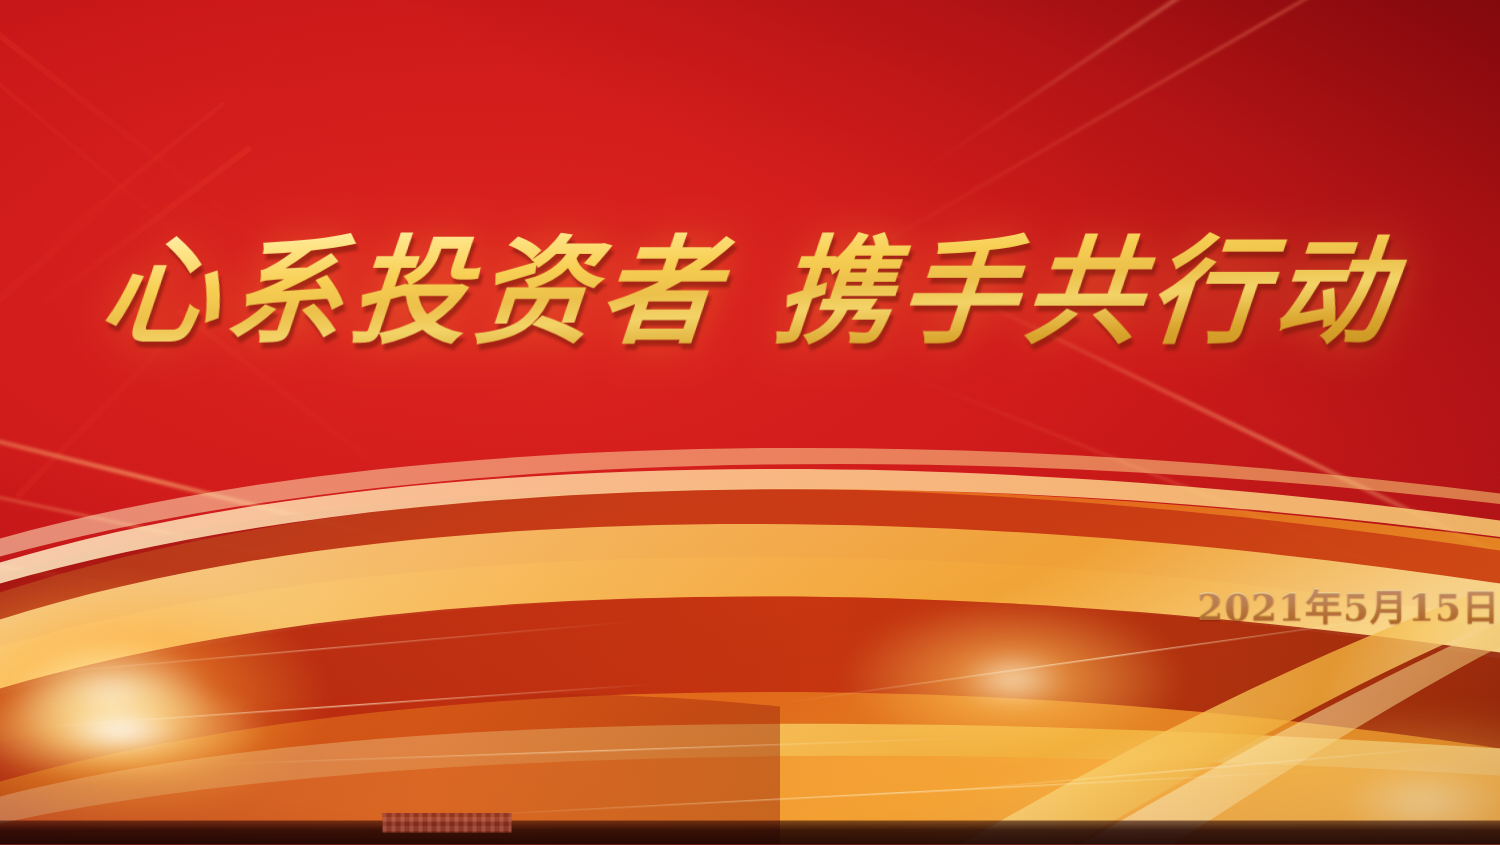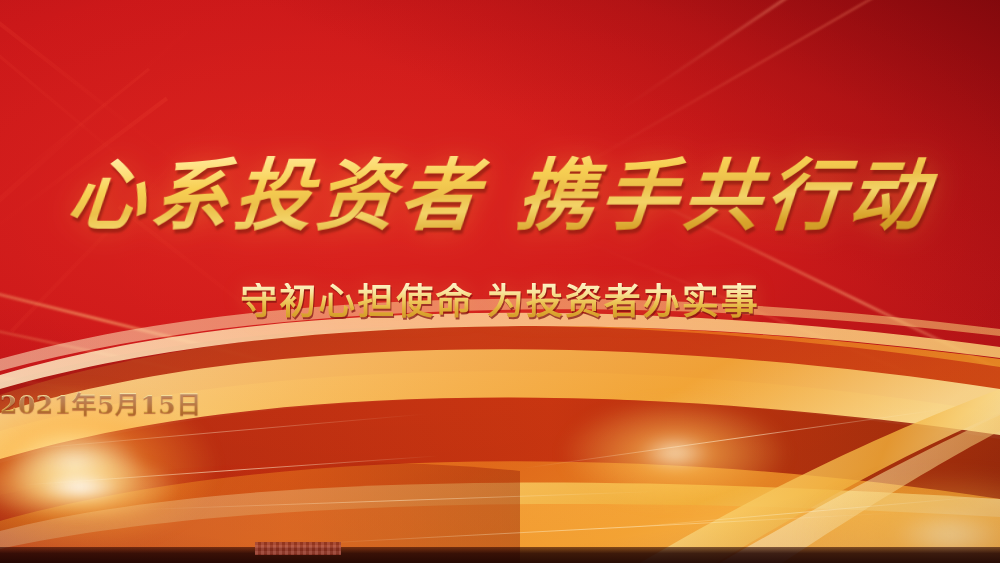--- a/index.html
+++ b/index.html
@@ -225,21 +225,21 @@
     background-clip: text;
     color: transparent;
     filter: drop-shadow(1px 2px 0 rgba(126,16,14,.70)) drop-shadow(0 0 10px rgba(255,200,90,.18));
   }
 
   .datestamp {
     position: absolute;
     left: 0;
     right: 0;
     top: 392px;
-    text-align: left;
+    text-align: right;
     white-space: nowrap;
     font-family: "DejaVu Serif", "Liberation Serif", serif;
     font-size: 25px;
     font-weight: 700;
     letter-spacing: .5px;
     line-height: 1;
     background: linear-gradient(180deg, #fcefb4 0%, #f3d87e 45%, #e6bd54 75%, #d9ab3c 100%);
     -webkit-background-clip: text;
     background-clip: text;
     color: transparent;
@@ -370,21 +370,20 @@
 
   <div class="bg-vignette"></div>
 
   <div class="content">
 
 
     <div class="headline">
       <span>心系投资者</span><span class="gap"></span><span>携手共行动</span>
     </div>
 
-    <div class="subhead">守初心担使命 为投资者办实事</div>
 
     <div class="datestamp">2021年5月15日</div>
   </div>
 
   <div class="bottom-band"></div>
   <div class="mosaic"></div>
 
 </div>
 
 </body></html>

